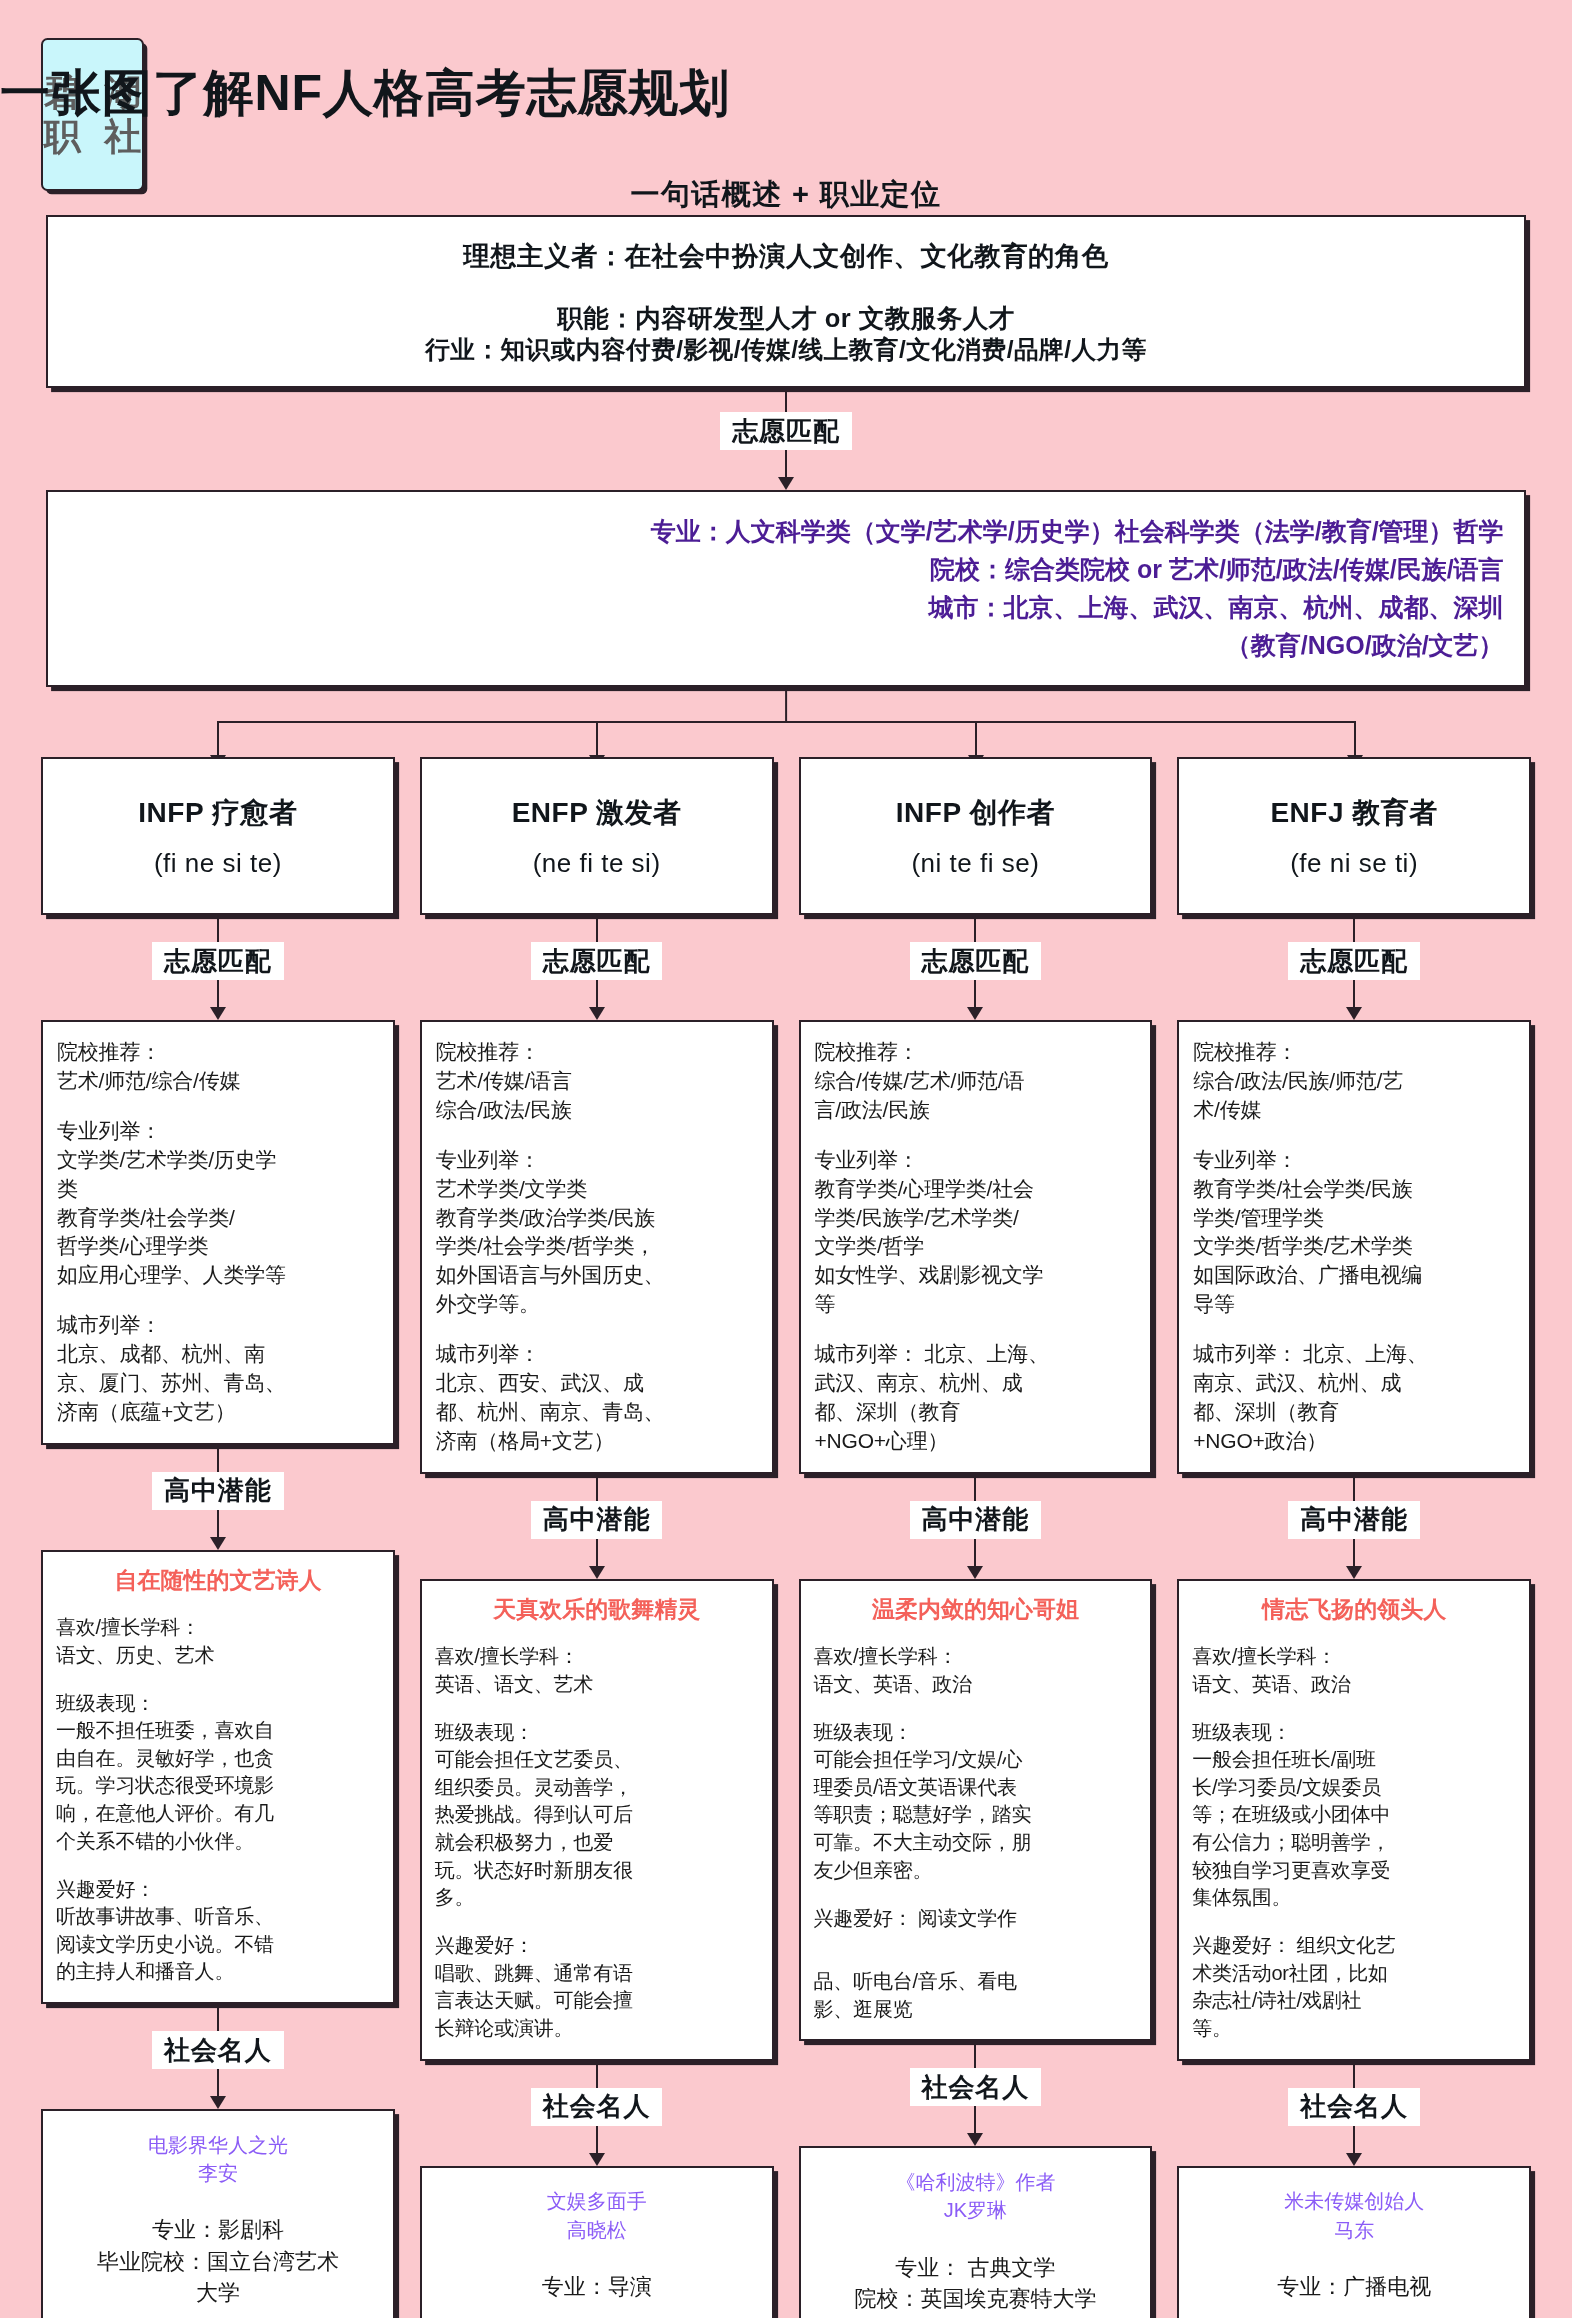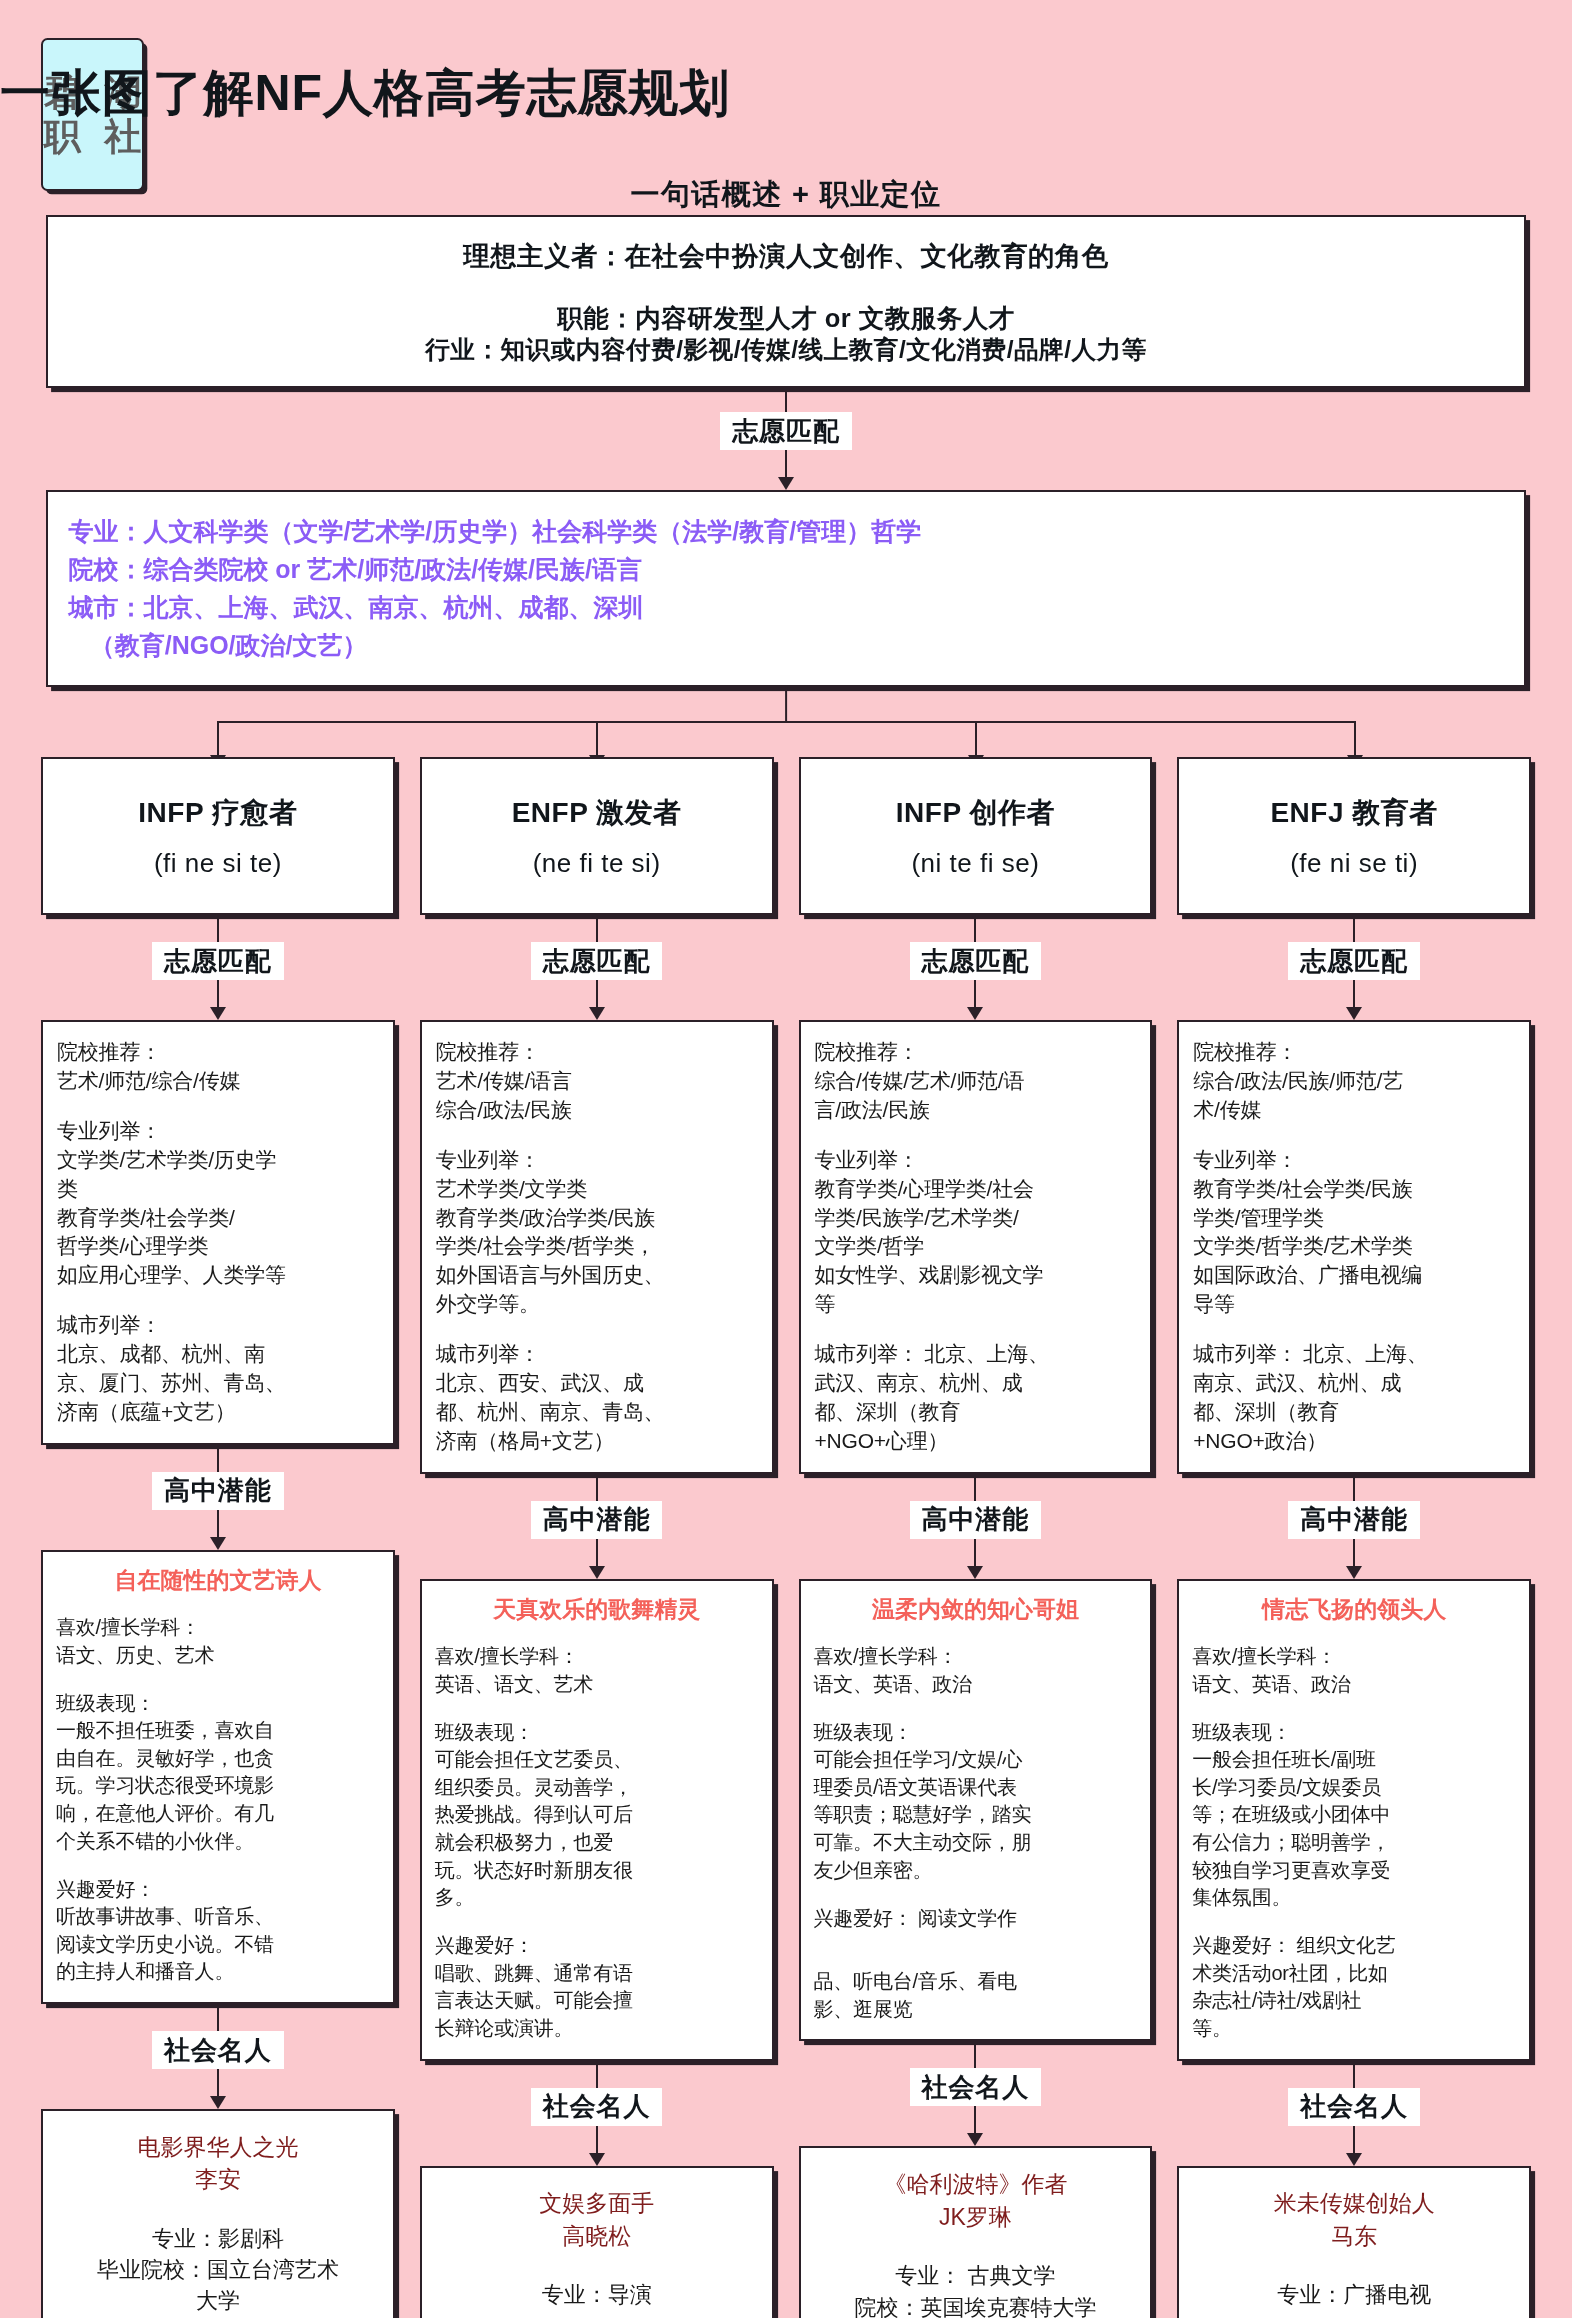--- a/index.html
+++ b/index.html
@@ -112,24 +112,25 @@
     white-space: nowrap;
     line-height: 1.18;
   }
 
   
   .match-wrap { position: relative; margin: 0 46px; }
   .match { padding: 19.5px 20.4px 21.3px 20.4px; }
   .match .m-line {
     font-size: 25px;
     font-weight: 700;
-    color: #8b5cf6;
+    color: #4c1d95;
     line-height: 1.52;
     white-space: nowrap;
     letter-spacing: 0px;
+    text-align: right;
   }
   .match .m-line.indent { padding-left: 21.3px; }
 
   
   .cols {
     display: grid;
     grid-template-columns: repeat(4, 1fr);
     column-gap: 25px;
     margin: 0 41px;
     align-items: start;
@@ -184,23 +185,23 @@
     font-size: 20px;
     font-weight: 500;
     color: #1a1a1a;
     line-height: 1.38;
     letter-spacing: -0.2px;
   }
   .potential-box .blank { height: 20.4px; }
 
   .famous-box { padding: 19.5px 12px 21.3px 12px; text-align: center; }
   .famous-box .f-head {
-    font-size: 23px;
+    font-size: 20px;
     font-weight: 500;
-    color: #7f1d1d;
+    color: #8b5cf6;
     line-height: 1.42;
     letter-spacing: 0px;
   }
   .famous-box .f-gap { height: 27px; }
   .famous-box .f-meta {
     font-size: 22px;
     font-weight: 500;
     color: #1a1a1a;
     line-height: 1.42;
     letter-spacing: 0px;

